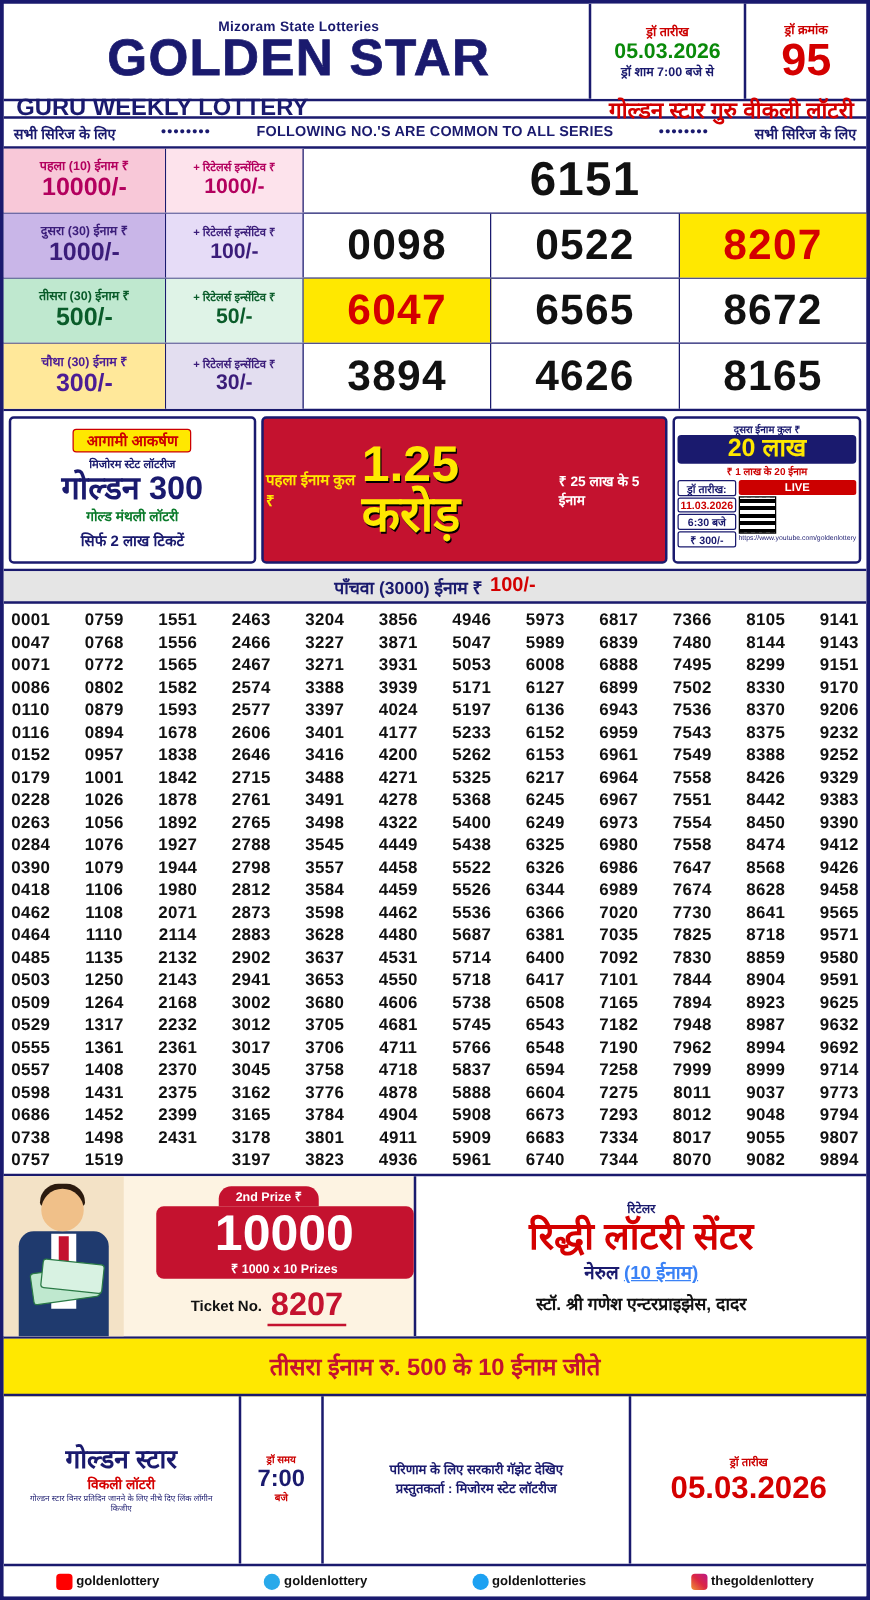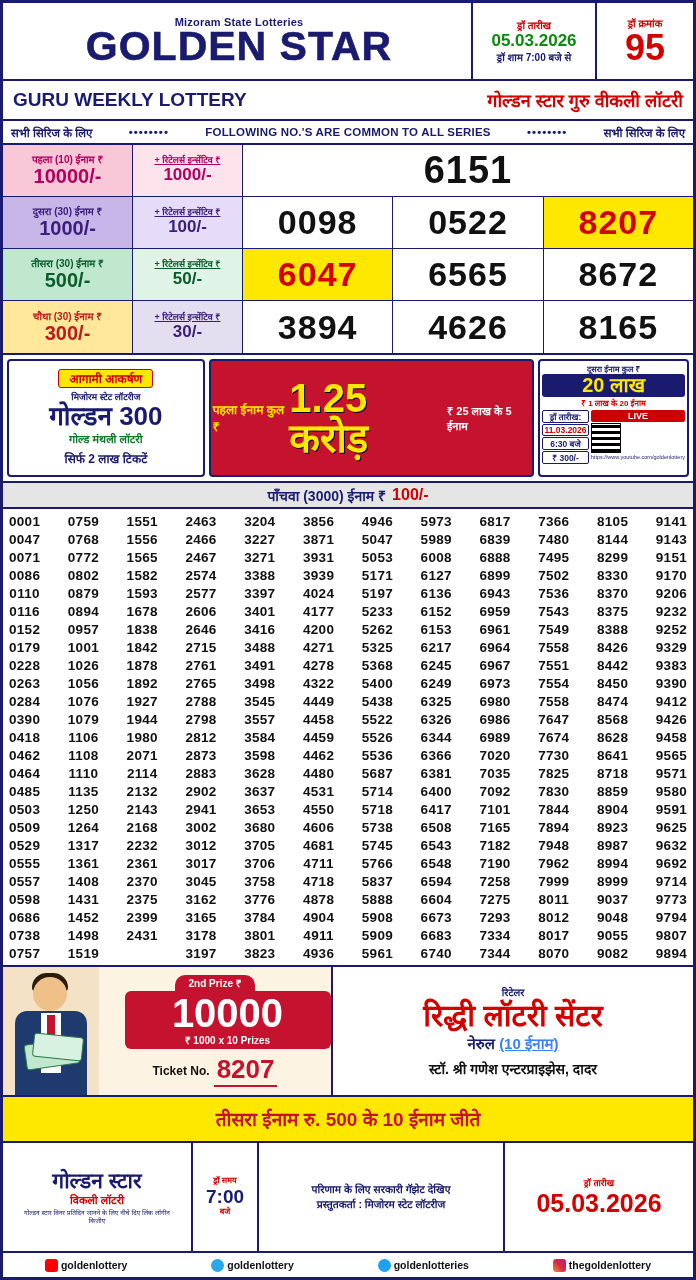--- a/index.html
+++ b/index.html
@@ -48,21 +48,21 @@
   .hdr-num {
     width:98px; border-left:2px solid #1a1a6e;
     display:flex; flex-direction:column; align-items:center; justify-content:center;
   }
   .hdr-num .lbl { font-size:10px; font-weight:bold; color:#c00; }
   .hdr-num .val { font-size:36px; font-weight:bold; color:#d40000; line-height:1; }
 
   
   .subhdr {
     display:flex; align-items:center; justify-content:space-between;
-    border-bottom:2px solid #1a1a6e; height:40px; padding:0 10px;
+    border-bottom:2px solid #1a1a6e; height:14px; padding:0 10px;
   }
   .subhdr .en { font-size:19px; font-weight:bold; color:#1a1a6e; }
   .subhdr .hi { font-size:18px; font-weight:bold; color:#d40000; }
 
   
   .commonbar {
     display:flex; align-items:center; justify-content:space-between;
     border-bottom:2px solid #1a1a6e; height:24px; padding:0 8px;
     font-size:11.5px; font-weight:bold; color:#1a1a6e;
   }
@@ -78,40 +78,40 @@
     align-items:center; justify-content:center;
     border-right:1.5px solid #1a1a6e;
   }
   .pcell .t { font-size:10px; font-weight:bold; line-height:1.1; }
   .pcell .a { font-size:20px; font-weight:bold; line-height:1.1; }
   .pcell2 {
     width:110px; display:flex; flex-direction:column;
     align-items:center; justify-content:center;
     border-right:1.5px solid #1a1a6e;
   }
-  .pcell2 .t { font-size:9px; font-weight:bold; line-height:1.1;text-decoration:underline; }
+  .pcell2 .t { font-size:9px; font-weight:bold; line-height:1.1; }
   .pcell2 .a { font-size:17px; font-weight:bold; line-height:1.1; }
   .nums { flex:1 1 auto; display:flex; }
   .numcell {
     flex:1 1 0; display:flex; align-items:center; justify-content:center;
     font-size:34px; font-weight:bold; letter-spacing:1px;
     border-right:1.5px solid #1a1a6e;
   }
   .numcell:last-child { border-right:none; }
   .numcell.single { font-size:38px; }
   .hl { background:#ffe800; color:#d40000; }
 
   
   .r1 .pcell  { background:#f8c8d8; color:#b3005e; }
   .r1 .pcell2 { background:#fde3ec; color:#b3005e; }
   .r2 .pcell  { background:#c9b6e8; color:#3b1d7a; }
   .r2 .pcell2 { background:#e6dcf7; color:#3b1d7a; }
   .r3 .pcell  { background:#bfe8cf; color:#0a5c2a; }
   .r3 .pcell2 { background:#dff3e7; color:#0a5c2a; }
-  .r4 .pcell  { background:#ffe89a; color:#b91c1c; }
+  .r4 .pcell  { background:#ffe89a; color:#4c1d95; }
   .r4 .pcell2 { background:#e3def0; color:#3b1d7a; }
 
   
   .promo {
     height:128px; border-bottom:2px solid #1a1a6e;
     display:flex; padding:4px; gap:4px; background:#fff;
   }
   .promo-left {
     width:210px; border:2px solid #1a1a6e; border-radius:4px;
     display:flex; flex-direction:column; align-items:center; justify-content:center;

